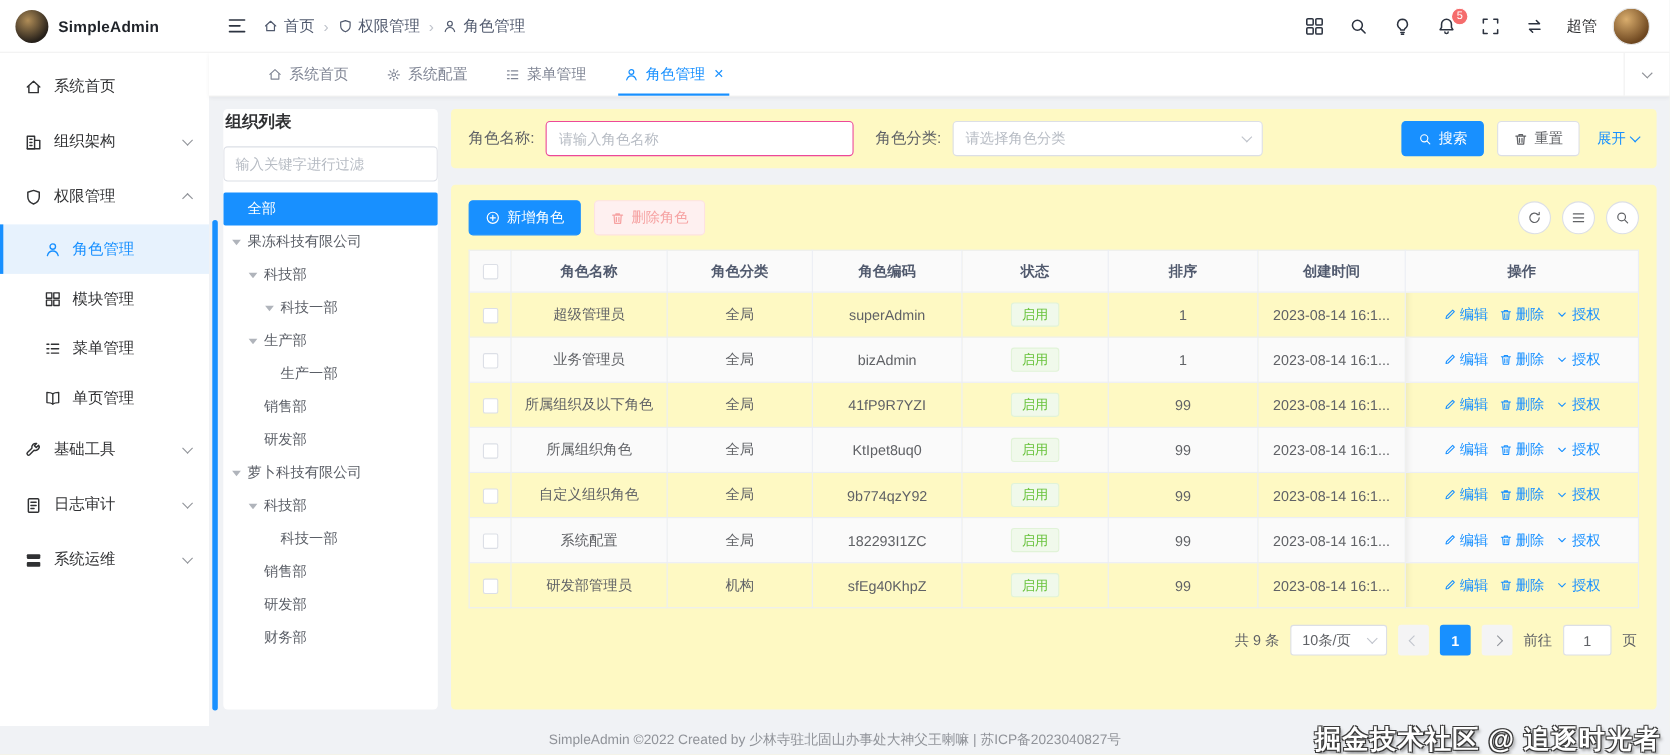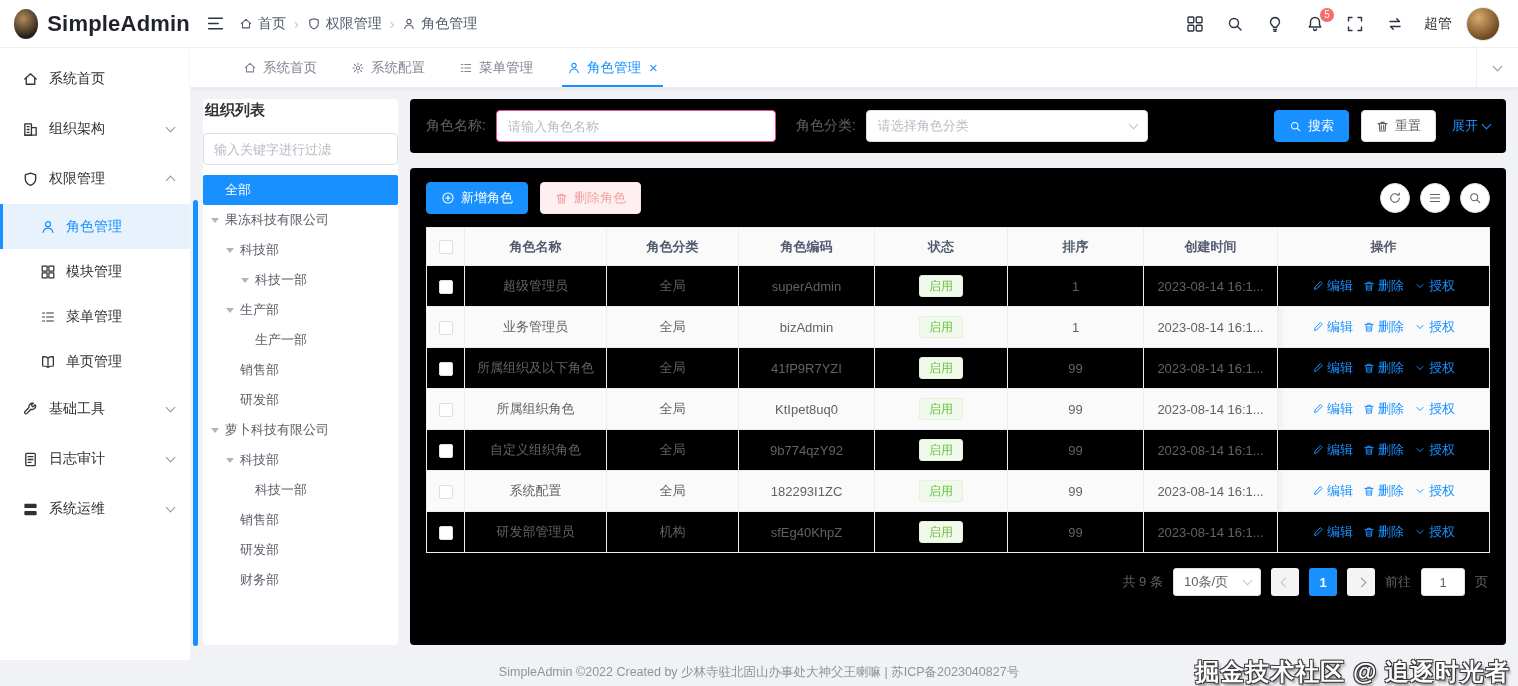--- a/index.html
+++ b/index.html
@@ -6,21 +6,21 @@
   html,body { width:1518px; height:686px; }
   body { font-family:"Liberation Sans","DejaVu Sans",sans-serif; background:#f0f2f5; }
   .app { position:relative; width:1518px; height:686px; background:#f0f2f5; overflow:hidden; }
 
   svg.ic { fill:none; stroke:currentColor; stroke-width:1.4; stroke-linecap:round; stroke-linejoin:round; flex:0 0 auto; }
 
   
   .topbar { position:absolute; top:0; left:0; right:0; height:48px; background:#fff; display:flex; align-items:center; border-bottom:1px solid #f0f0f0; z-index:20; }
   .logo-area { width:190px; display:flex; align-items:center; gap:9px; padding-left:14px; flex:0 0 190px; cursor:pointer; }
   .logo-icon { width:30px; height:30px; border-radius:50%; background:radial-gradient(circle at 38% 32%, #b08d57, #26201a 72%); }
-  .app-title { font-size:22px; font-weight:bold; color:#1f2329; letter-spacing:.2px; }
+  .app-title { font-size:14px; font-weight:bold; color:#1f2329; letter-spacing:.2px; }
   .tb-btn { background:none; border:none; color:#2c3340; cursor:pointer; display:flex; align-items:center; padding:4px; }
   .hamburger { margin:0 10px 0 12px; }
   .breadcrumb { display:flex; align-items:center; gap:8px; font-size:14px; color:#515a6e; }
   .bc-item { display:flex; align-items:center; gap:5px; cursor:pointer; }
   .bc-sep { color:#c0c4cc; font-size:14px; }
   .top-right { margin-left:auto; display:flex; align-items:center; gap:14px; padding-right:18px; }
   .tb-icon { position:relative; background:none; border:none; color:#2c3340; cursor:pointer; display:flex; align-items:center; padding:4px; }
   .badge-red { position:absolute; top:-4px; right:-7px; min-width:16px; height:16px; border-radius:8px; background:#f56c6c; color:#fff; font-size:10px; line-height:14px; text-align:center; padding:0 4px; border:1px solid #fff; }
   .username { font-size:14px; color:#303133; margin-left:2px; cursor:pointer; }
   .avatar { width:34px; height:34px; border-radius:50%; background:radial-gradient(circle at 36% 30%, #d9ad6d, #6e4720 72%); border:1px solid #e3e3e3; cursor:pointer; }
@@ -45,21 +45,21 @@
   
   .tabbar { position:absolute; top:48px; left:190px; right:0; height:40px; background:#fff; display:flex; align-items:stretch; padding-left:36px; border-bottom:1px solid #ececec; box-shadow:0 1px 4px rgba(0,21,41,.06); z-index:12; }
   .tab { display:flex; align-items:center; gap:6px; padding:0 17px; font-size:13.5px; color:#808695; cursor:pointer; position:relative; }
   .tab.active { color:#1890ff; }
   .tab.active::after { content:''; position:absolute; left:12px; right:12px; bottom:0; height:2px; background:#1890ff; }
   .tab-close { font-size:15px; line-height:1; margin-left:2px; color:#1890ff; cursor:pointer; }
   .tab-more { margin-left:auto; width:42px; display:flex; align-items:center; justify-content:center; border-left:1px solid #f0f0f0; cursor:pointer; }
 
   
   .content { position:absolute; top:88px; left:190px; right:0; bottom:26px; padding:11px 12px 15px 13px; display:flex; overflow:hidden; }
-  .card { background:#000000; border-radius:4px; }
+  .card { background:#fef9c3; border-radius:4px; }
 
   .org-panel { width:195px; flex:0 0 195px; padding:0; background:#fff; border-radius:4px; overflow:hidden; }
   .org-title { font-size:15px; font-weight:bold; color:#303133; margin:2px 0 13px 2px; }
   .org-filter { width:100%; height:32px; border:1px solid #dcdfe6; border-radius:4px; padding:0 10px; font-size:13px; color:#606266; outline:none; font-family:inherit; }
   .org-filter::placeholder { color:#b7bcc4; }
   .org-tree { margin-top:10px; }
   .tree-node { height:30px; display:flex; align-items:center; font-size:13px; color:#5a5e66; cursor:pointer; border-radius:2px; }
   .tree-node.selected { background:#1890ff; color:#fff; }
   .tree-caret { width:0; height:0; border-left:4.5px solid transparent; border-right:4.5px solid transparent; border-top:5.5px solid #b0b4bb; display:inline-block; margin-right:6px; flex:0 0 auto; }
   .tree-caret.hidden { visibility:hidden; }

